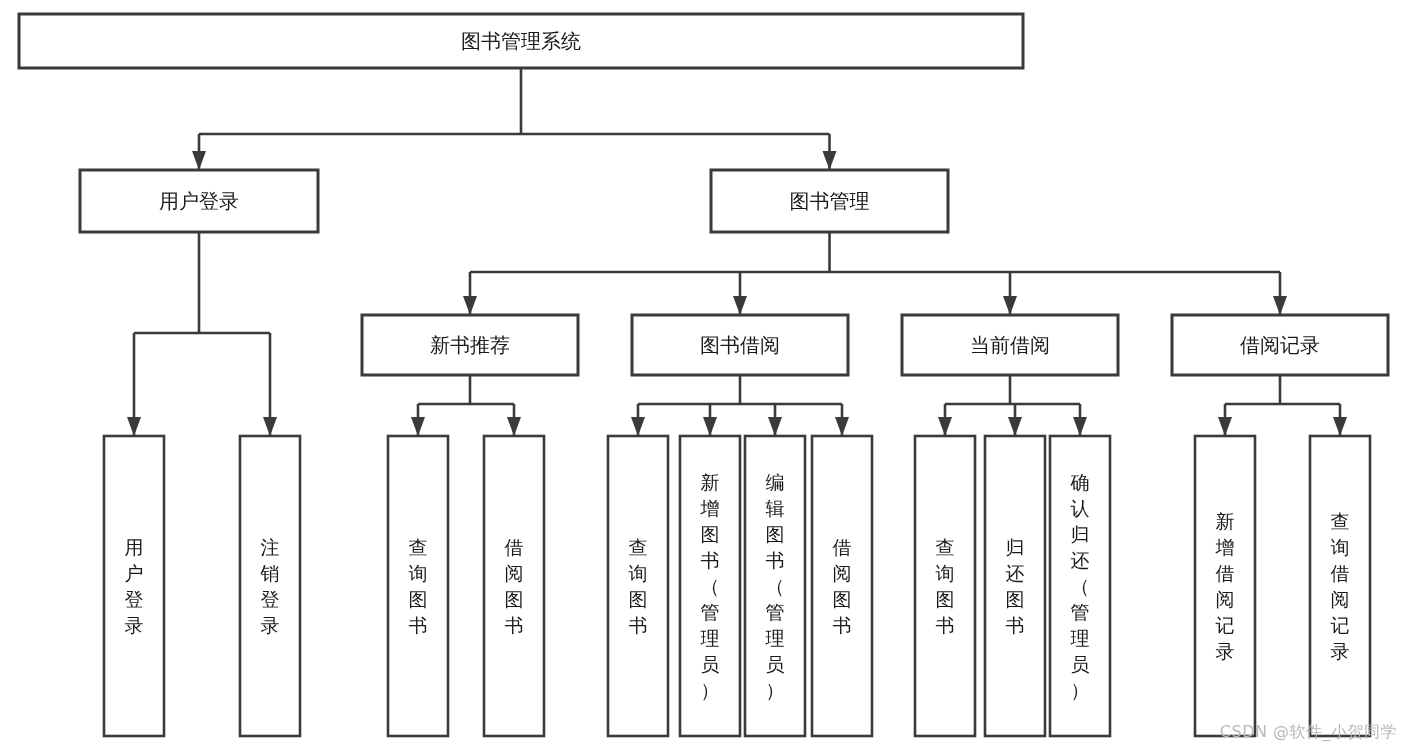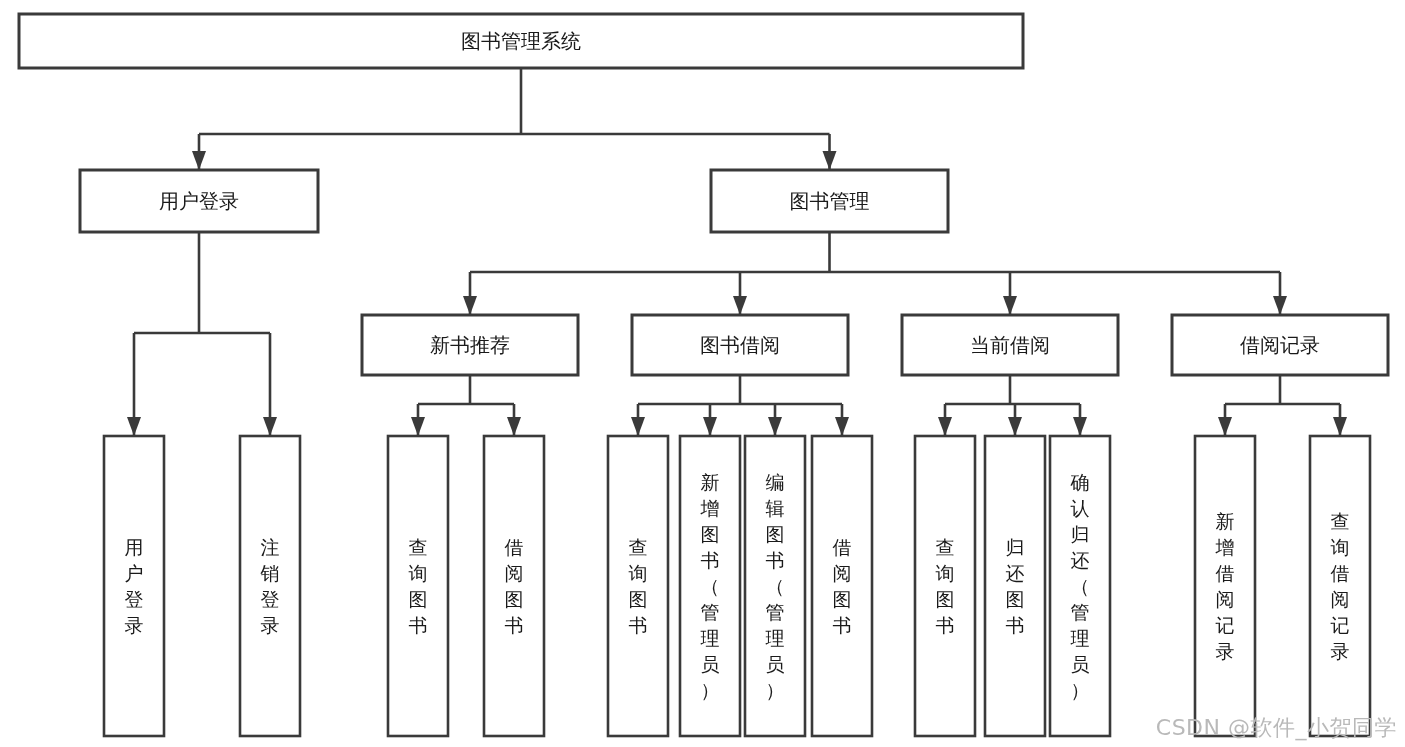--- a/index.html
+++ b/index.html
@@ -52,21 +52,21 @@
   }
   .arrow-head {
     fill: #3a3a3a;
     stroke: none;
   }
   .watermark {
     position: absolute;
     right: 8px;
     bottom: 4px;
     font-family: "DejaVu Sans", "Liberation Sans", sans-serif;
-    font-size: 22px;
+    font-size: 16px;
     color: #b9b9b9;
     white-space: nowrap;
     letter-spacing: 0.5px;
     pointer-events: none;
   }
 </style>
 </head>
 <body>
 
 <div id="diagram-root">

